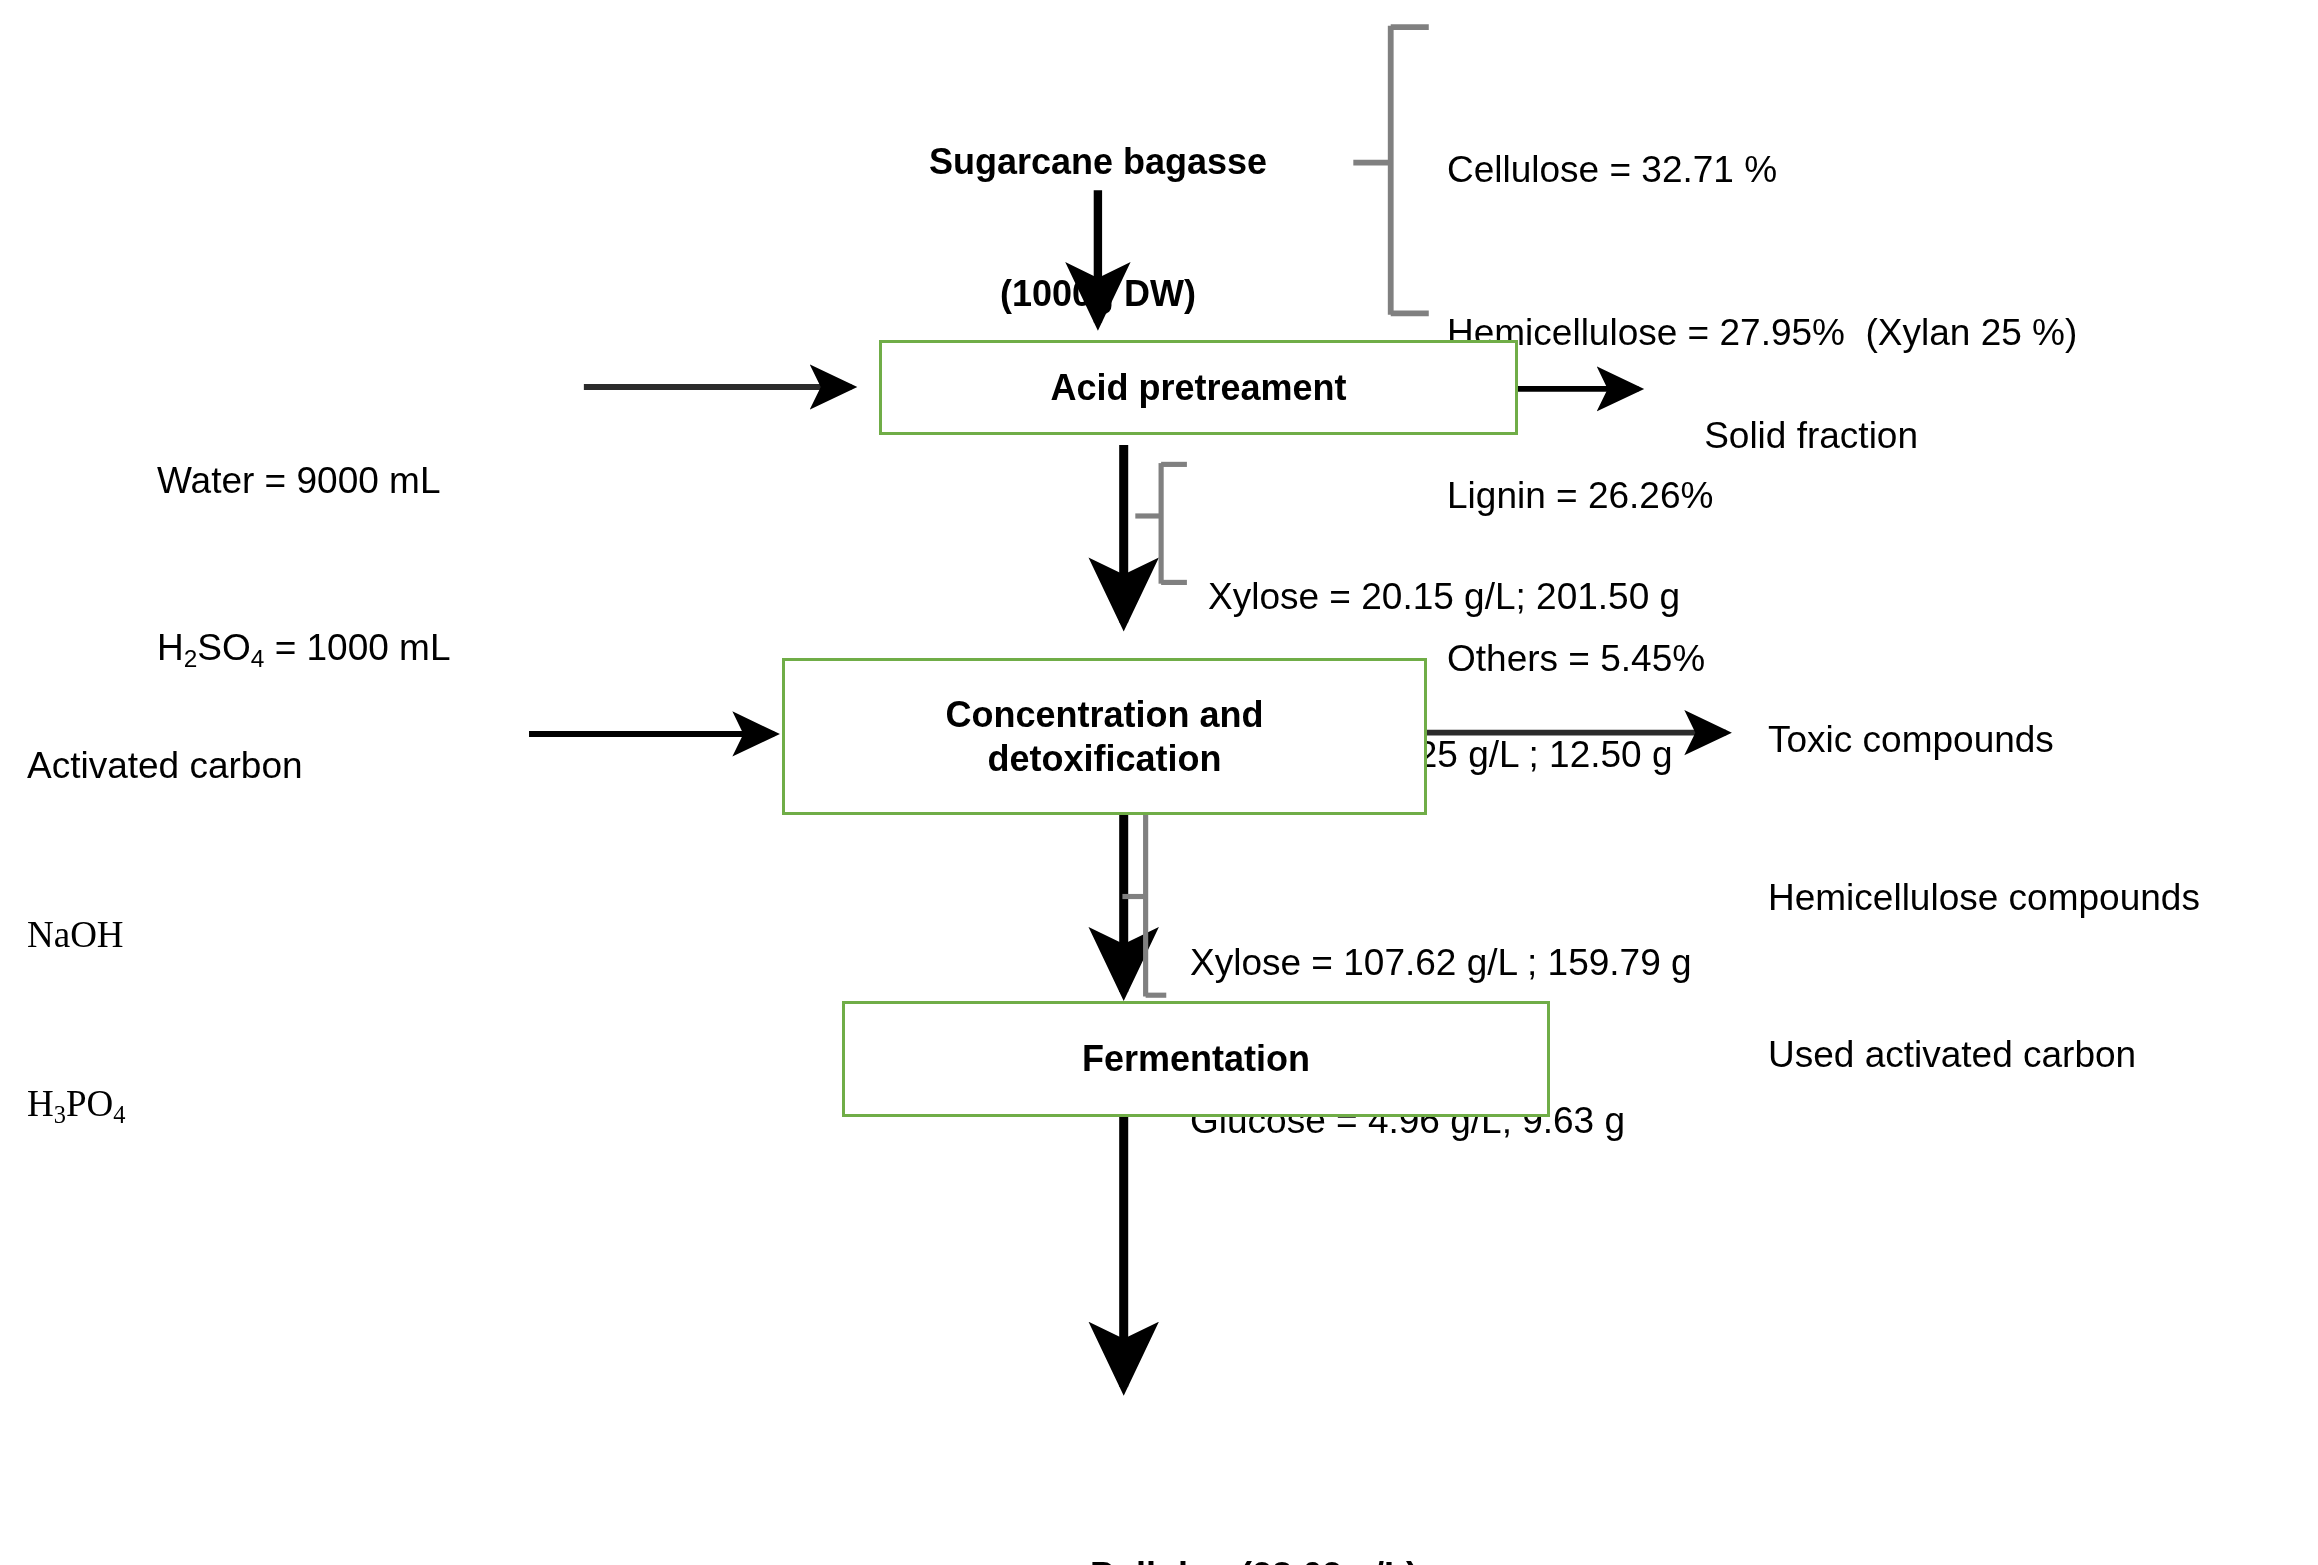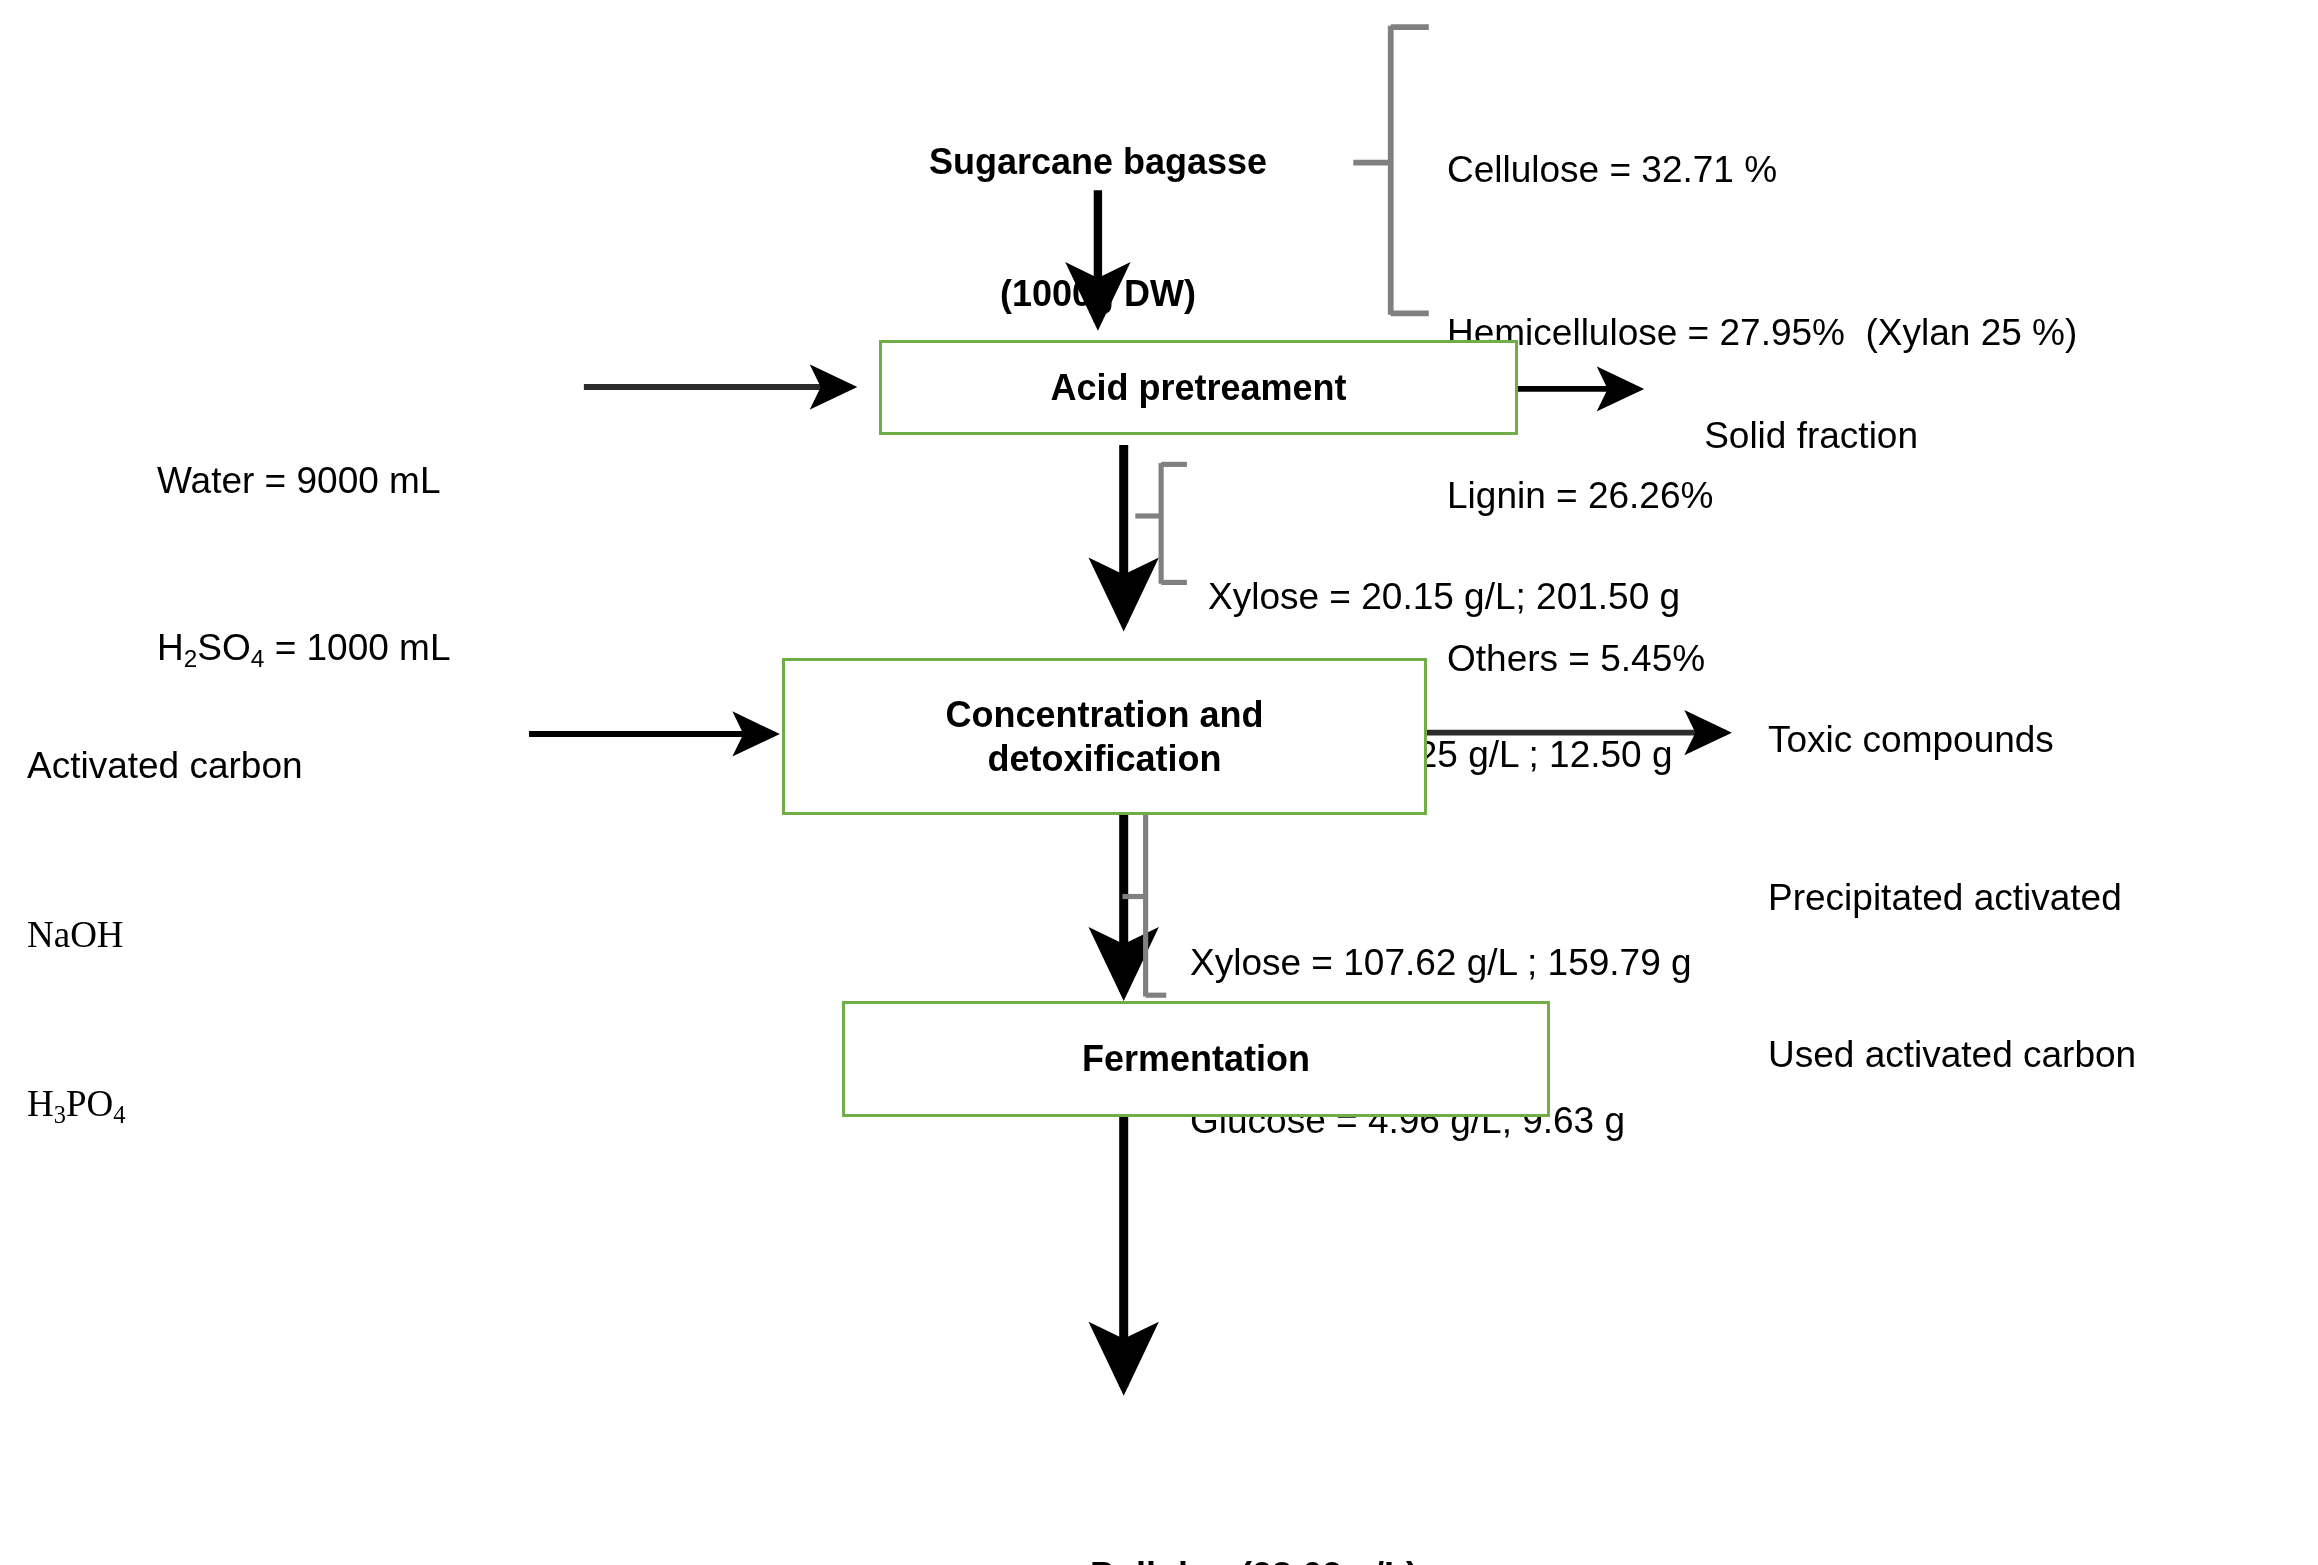--- a/index.html
+++ b/index.html
@@ -141,21 +141,21 @@
     <div class="serif"><span>H</span><sub>3</sub><span>PO</span><sub>4</sub></div>
   </div>
 
   <div class="procbox" style="left:782px; top:658px; width:645px; height:157px; font-size:36px; flex-direction:column;">
     <span>Concentration and</span>
     <span>detoxification</span>
   </div>
 
   <div class="txt" style="left:1768px; top:609px; font-size:37px; line-height:1.42;">
     <div>Toxic compounds</div>
-    <div>Precipitated activated</div>
+    <div>Hemicellulose compounds</div>
     <div>Used activated carbon</div>
   </div>
 
   <div class="txt" style="left:1190px; top:832px; font-size:37px; line-height:1.42;">
     <div>Xylose = 107.62 g/L ; 159.79 g</div>
     <div>Glucose = 4.96 g/L; 9.63 g</div>
   </div>
 
   <div class="procbox" style="left:842px; top:1001px; width:708px; height:116px; font-size:36px;">
     <span>Fermentation</span>

